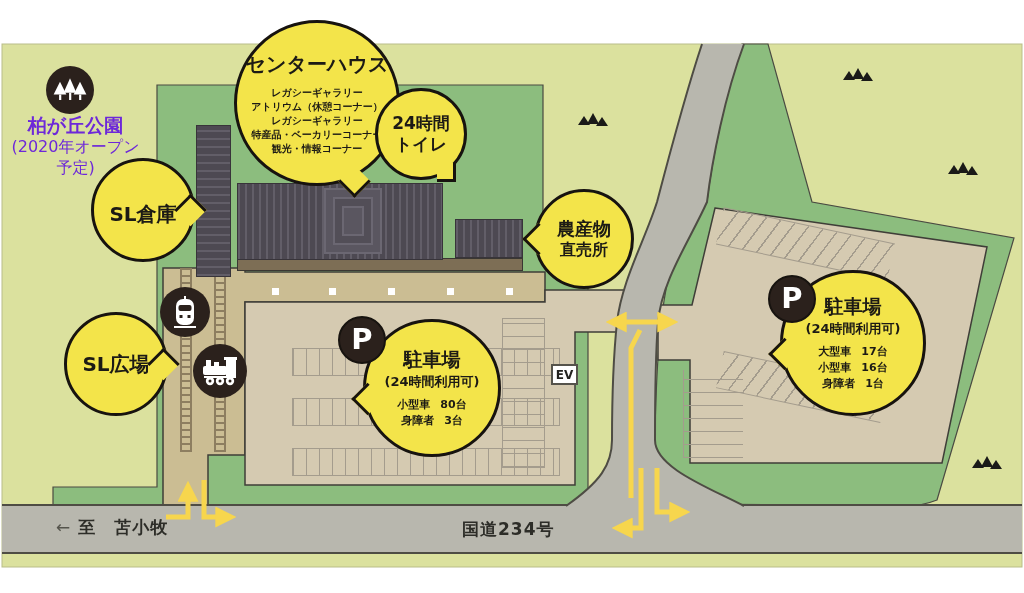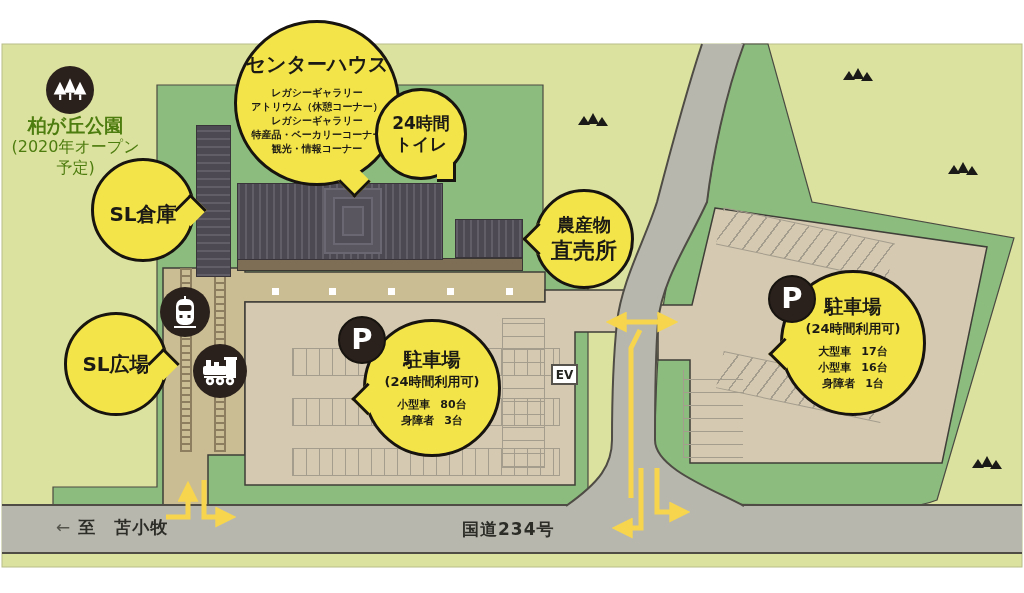--- a/index.html
+++ b/index.html
@@ -40,21 +40,21 @@
              border-top:3px solid #17130f;border-left:3px solid #17130f;}
   .tail-down{bottom:-10px;transform:rotate(-45deg);
              border-bottom:3px solid #17130f;border-left:3px solid #17130f;}
   .tail-downright{bottom:-5px;right:8px;width:16px;height:16px;
                   border-bottom:3px solid #17130f;border-right:3px solid #17130f;}
   .bub-title{font-weight:bold;}
   .bub-sub{font-weight:bold;}
   .cap-row{display:flex;gap:10px;justify-content:center;font-weight:bold;font-size:11px;line-height:1.45;}
 
   
-  .maplabel{position:absolute;color:#4d7c0f;z-index:6;}
+  .maplabel{position:absolute;color:#6d28d9;z-index:6;}
   .road-label{font-weight:bold;font-size:17px;color:#2d2d28;letter-spacing:1px;white-space:nowrap;}
   .road-arrow{color:#55544c;font-weight:normal;}
   .ev-sign{position:absolute;background:#ffffff;border:2px solid #55534b;width:27px;height:21px;
            display:flex;align-items:center;justify-content:center;
            font-size:12px;font-weight:bold;color:#22221f;z-index:6;box-sizing:border-box;}
 </style>
 </head>
 <body>
 
 <div id="stage">
@@ -206,21 +206,21 @@
   </div>
 
   <div class="bubble" style="left:91px;top:158px;width:98px;height:98px;">
     <div class="tail tail-right"></div>
     <div class="bub-title" style="font-size:20px;margin-top:8px;">SL倉庫</div>
   </div>
 
   <div class="bubble" style="left:534px;top:189px;width:94px;height:94px;">
     <div class="tail tail-left"></div>
     <div class="bub-title" style="font-size:18px;line-height:1.25;">農産物</div>
-    <div class="bub-title" style="font-size:22px;line-height:1.25;text-align:right;">直売所</div>
+    <div class="bub-title" style="font-size:16px;line-height:1.25;text-align:right;">直売所</div>
   </div>
 
   <div class="bubble" style="left:64px;top:312px;width:98px;height:98px;">
     <div class="tail tail-right"></div>
     <div class="bub-title" style="font-size:20px;">SL広場</div>
   </div>
 
   <div class="bubble" style="left:363px;top:319px;width:132px;height:132px;">
     <div class="tail tail-left" style="top:58%;"></div>
     <div class="bub-title" style="font-size:19px;">駐車場</div>

